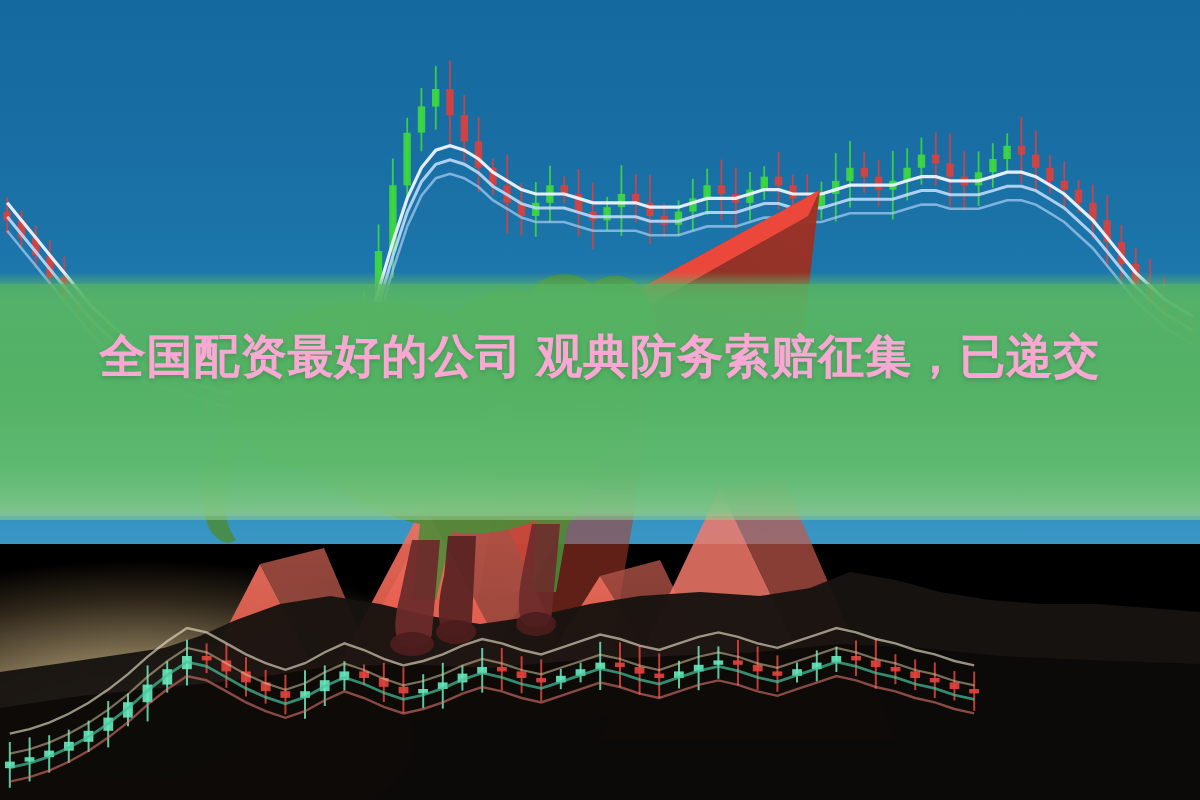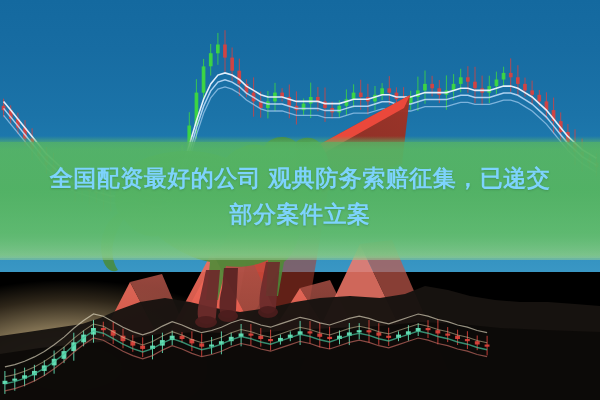--- a/index.html
+++ b/index.html
@@ -93,21 +93,21 @@
     mix-blend-mode: normal;
   }
 
   
   #headline {
     position: absolute;
     left: 0;
     top: 160px;
     width: 600px;
     text-align: center;
-    color: #7dd3fc;
+    color: #f9a8d4;
     font-size: 23px;
     font-weight: bold;
     line-height: 36px;
     letter-spacing: 0.5px;
     text-shadow: 0 1px 2px rgba(40,90,50,0.30);
     z-index: 40;
   }
   #headline .ln { display: block; white-space: nowrap; }
 </style>
 </head>
@@ -484,16 +484,15 @@
     <ellipse cx="206" cy="202" rx="11" ry="6" fill="#4d1d1d" opacity="0.95"></ellipse>
     <ellipse cx="228" cy="196" rx="10" ry="6" fill="#4d1d1d" opacity="0.95"></ellipse>
     <ellipse cx="268" cy="192" rx="10" ry="6" fill="#4d1d1d" opacity="0.9"></ellipse>
   </svg>
 
   <div class="layer" id="green-band"></div>
   <div class="layer" id="green-band-solid"></div>
 
   <div id="headline">
     <span class="ln">全国配资最好的公司 观典防务索赔征集，已递交</span>
-    <span class="ln">部分案件立案</span>
   </div>
 
 </div>
 
 </body></html>

